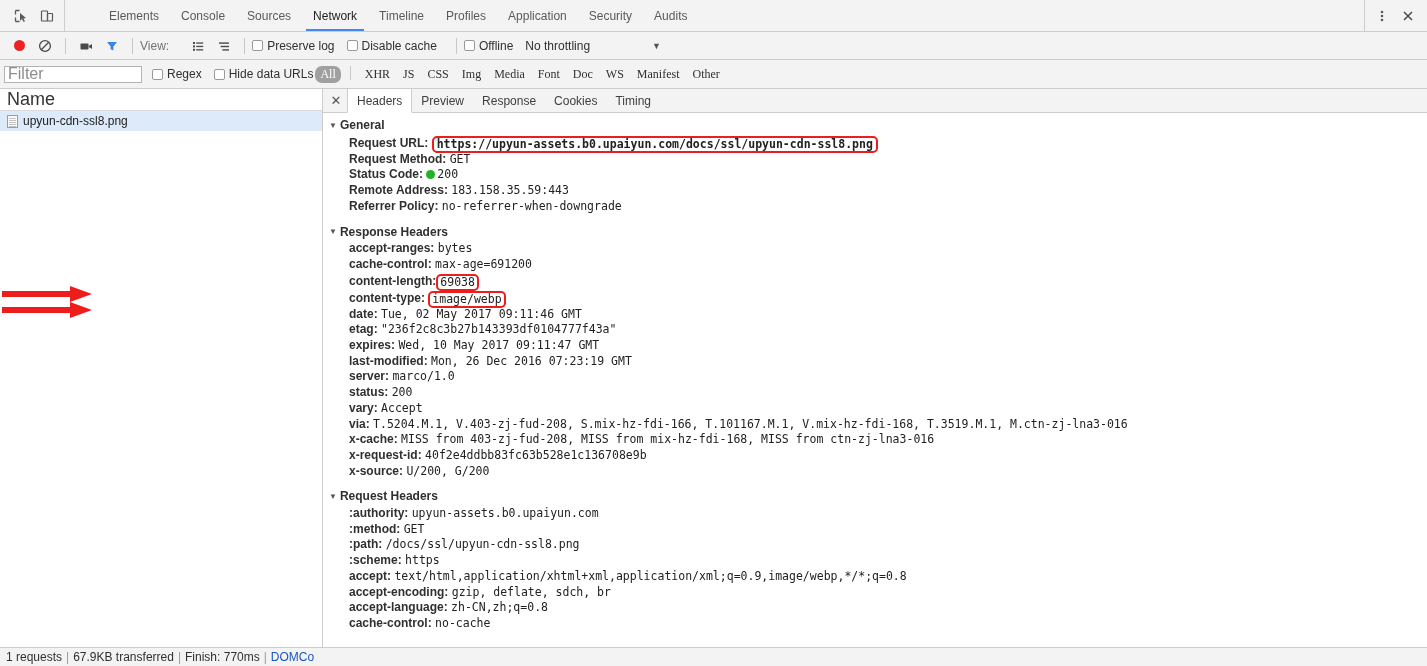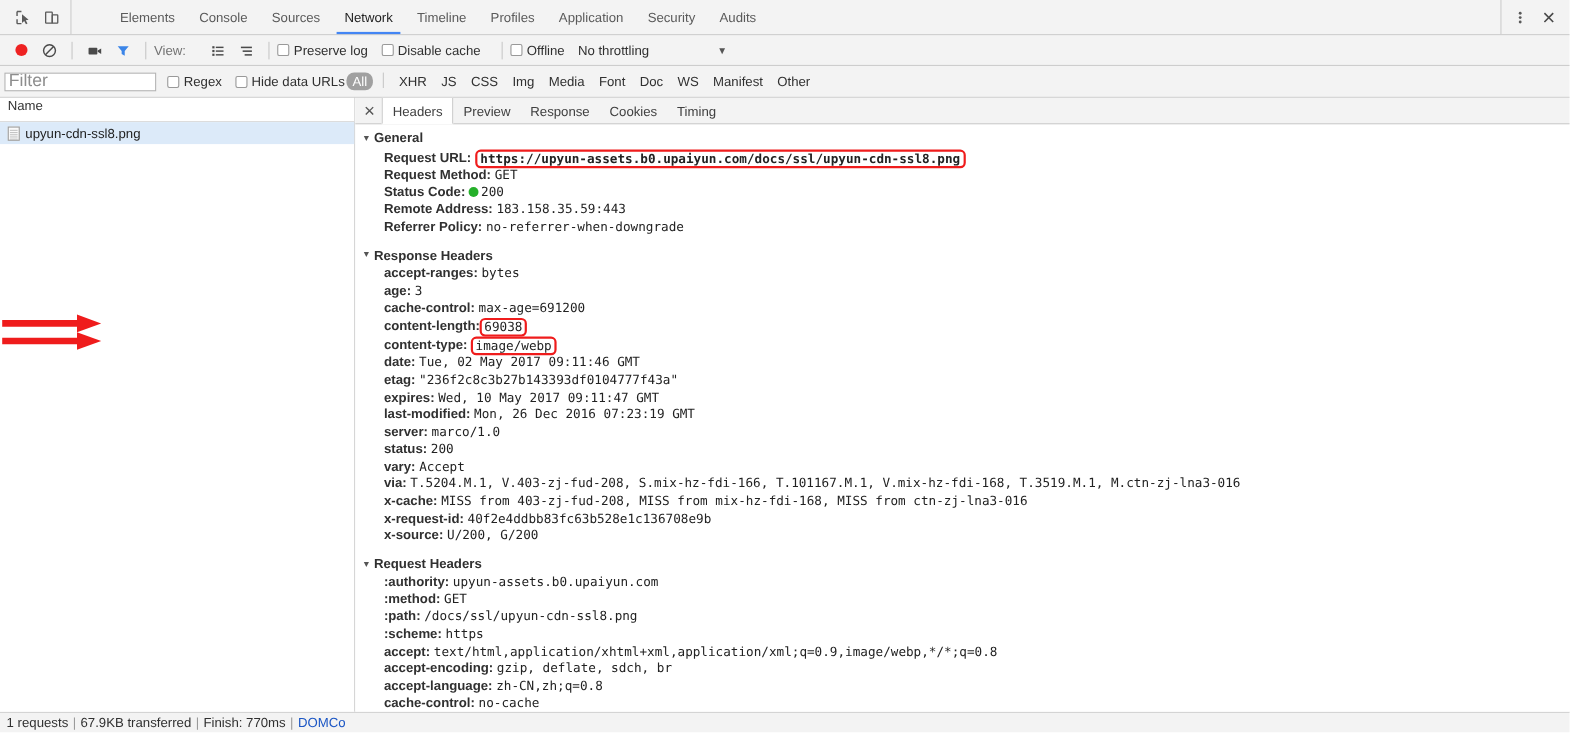--- a/index.html
+++ b/index.html
@@ -175,21 +175,21 @@
     color: #303030;
     padding: 1px 5px;
     border-radius: 7px;
     cursor: default;
     white-space: nowrap;
   }
   .type-pill.active {
     background: #a0a0a0;
     color: #ffffff;
   }
-  .types { display: flex; gap: 3px; }
+  .types { display: flex; gap: 3px; font-family: Liberation Serif, serif; }
 
   
   .split {
     flex: 1;
     display: flex;
     min-height: 0;
     position: relative;
   }
   .left-pane {
     width: 322px;
@@ -197,23 +197,23 @@
     border-right: 1px solid #cdcdcd;
     display: flex;
     flex-direction: column;
     background: #fff;
   }
   .list-header {
     height: 21px;
     min-height: 21px;
     border-bottom: 1px solid #dcdcdc;
     display: flex;
-    align-items: flex-start;
+    align-items: flex-end;
     padding-left: 7px;
-    font-size: 12px;
+    font-size: 18px;
     color: #333;
     background: #fff;
   }
   .req-row {
     height: 20px;
     display: flex;
     align-items: center;
     padding-left: 7px;
     gap: 5px;
     background: #dceaf9;
@@ -582,24 +582,20 @@
 
         <div class="section-title">
           <span class="tri">▼</span>
           <span>Response Headers</span>
         </div>
         <div class="hrow">
           <span class="hname">accept-ranges:</span>
           <span class="hval">bytes</span>
         </div>
         <div class="hrow">
-          <span class="hname">age:</span>
-          <span class="hval">3</span>
-        </div>
-        <div class="hrow">
           <span class="hname">cache-control:</span>
           <span class="hval">max-age=691200</span>
         </div>
         <div class="hrow">
           <span class="hname">content-length:</span><span class="hl-box"><span class="hval">69038</span></span>
         </div>
         <div class="hrow">
           <span class="hname">content-type:</span> <span class="hl-box"><span class="hval">image/webp</span></span>
         </div>
         <div class="hrow">

